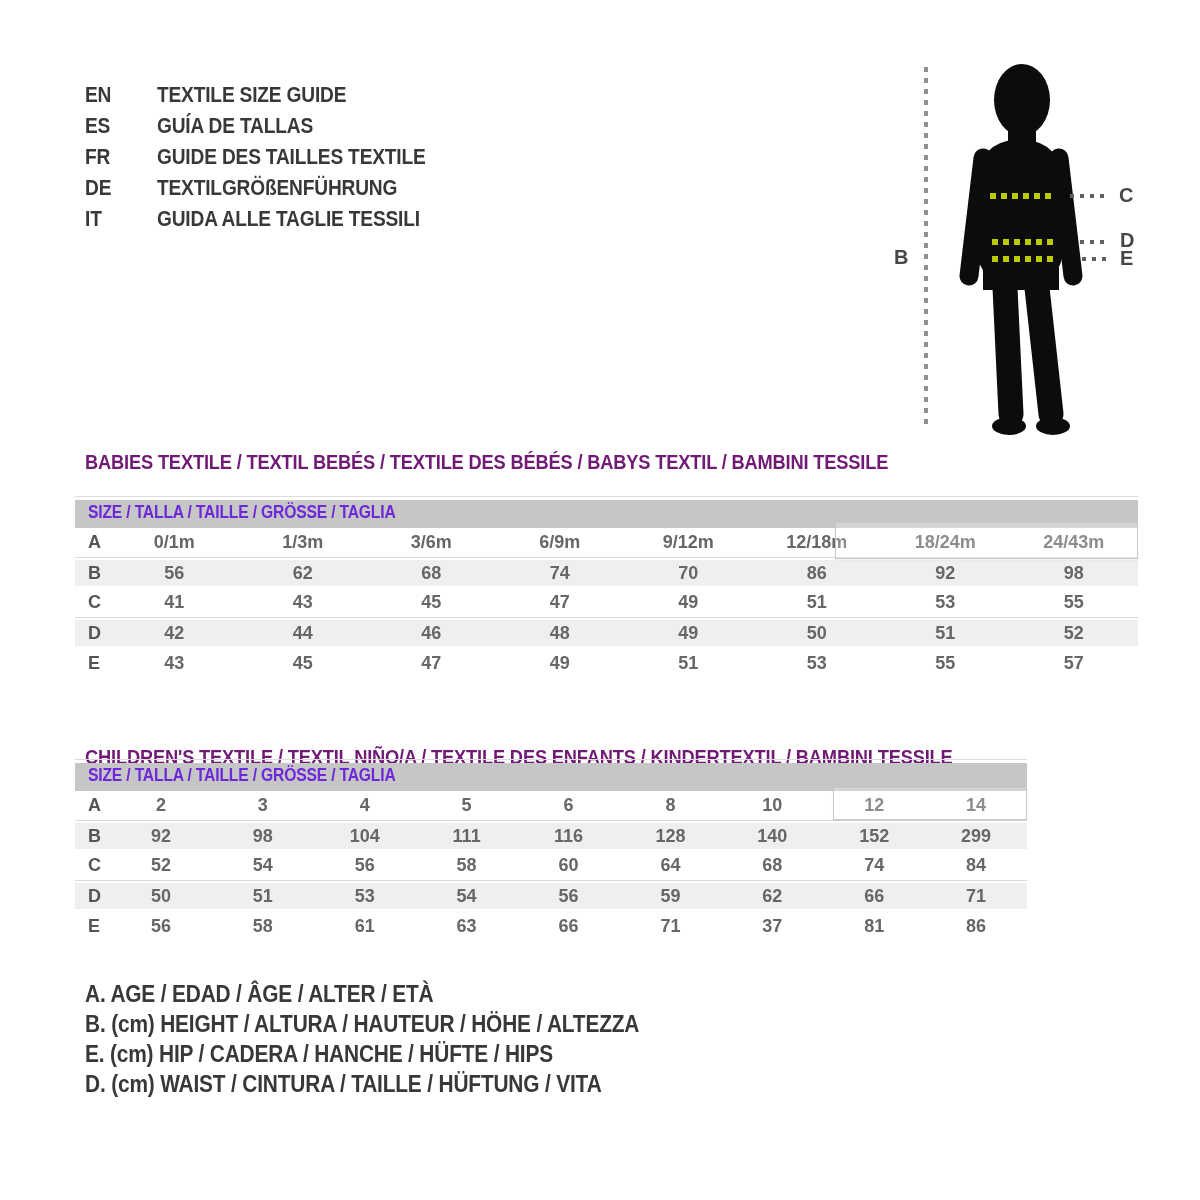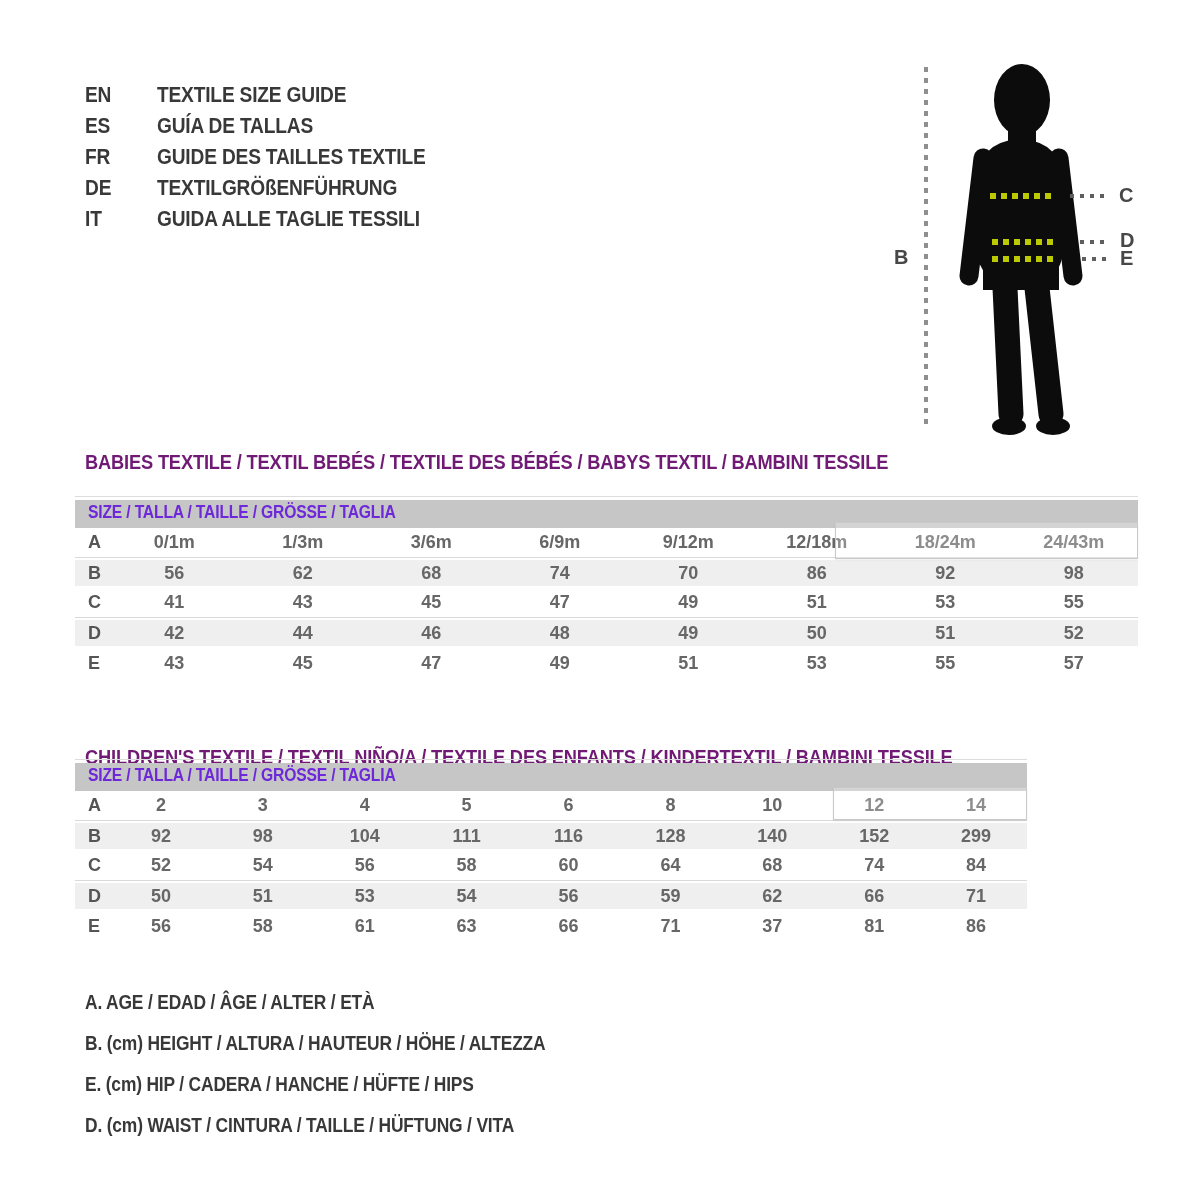--- a/index.html
+++ b/index.html
@@ -29,21 +29,21 @@
   .band { position:relative; height:28px; line-height:24px; background:#c6c6c6; padding-left:13px; font-size:18px; font-weight:700; color:#6d28d9; box-sizing:border-box; }
   .trow { display:flex; align-items:center; height:30px; box-sizing:border-box; border-bottom:1px solid #d9d9d9; position:relative; z-index:1; }
   .trow:last-child { border-bottom:none; }
   .trow.shaded { background:#efefef; border-top:2px solid #ffffff; border-bottom:2px solid #ffffff; }
   .rlabel { width:22px; padding-left:13px; font-size:18px; font-weight:700; color:#555555; flex:0 0 auto; }
   .tcell { flex:1 1 0; text-align:center; font-size:18px; font-weight:700; color:#676767; }
   .hl-box { position:absolute; border:1px solid #c9c9c9; background:rgba(255,255,255,0.25); box-shadow:0 1px 2px rgba(0,0,0,0.07); z-index:3; }
 
   
   .legend { left:85px; top:980px; }
-  .legend-line { height:30px; font-size:20px; font-weight:700; color:#383838;margin-top:11px; }
+  .legend-line { height:30px; font-size:24px; font-weight:700; color:#383838; }
 </style>
 </head>
 <body>
 
 <div id="canvas">
 
   <div class="abs lang-list">
     <div class="lang-row">
       <span class="lang-code cond">EN</span>
       <span class="lang-title cond">TEXTILE SIZE GUIDE</span>

